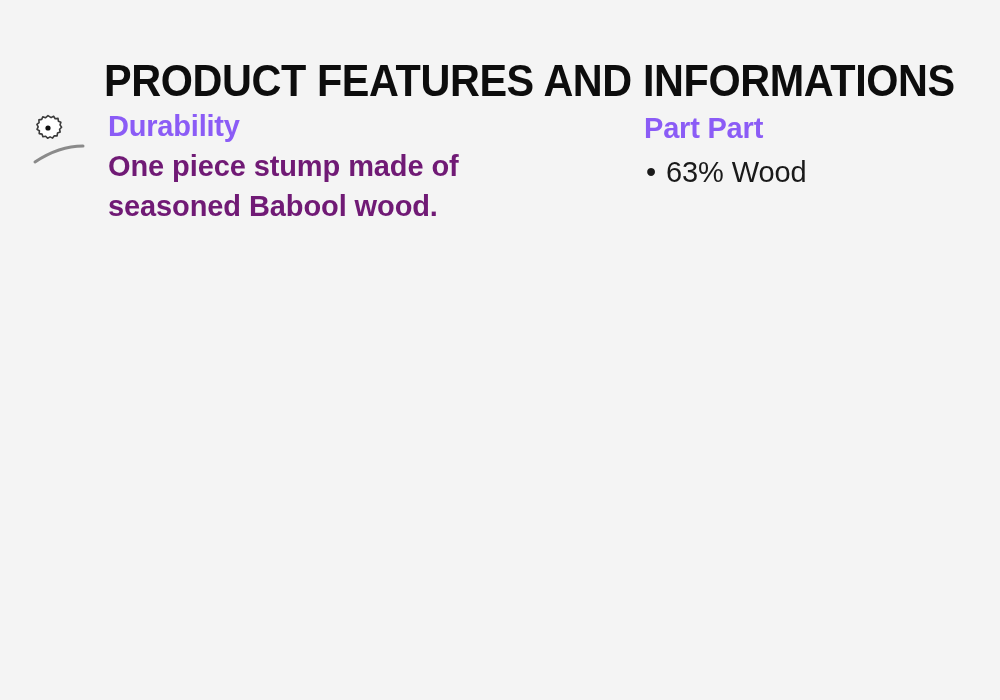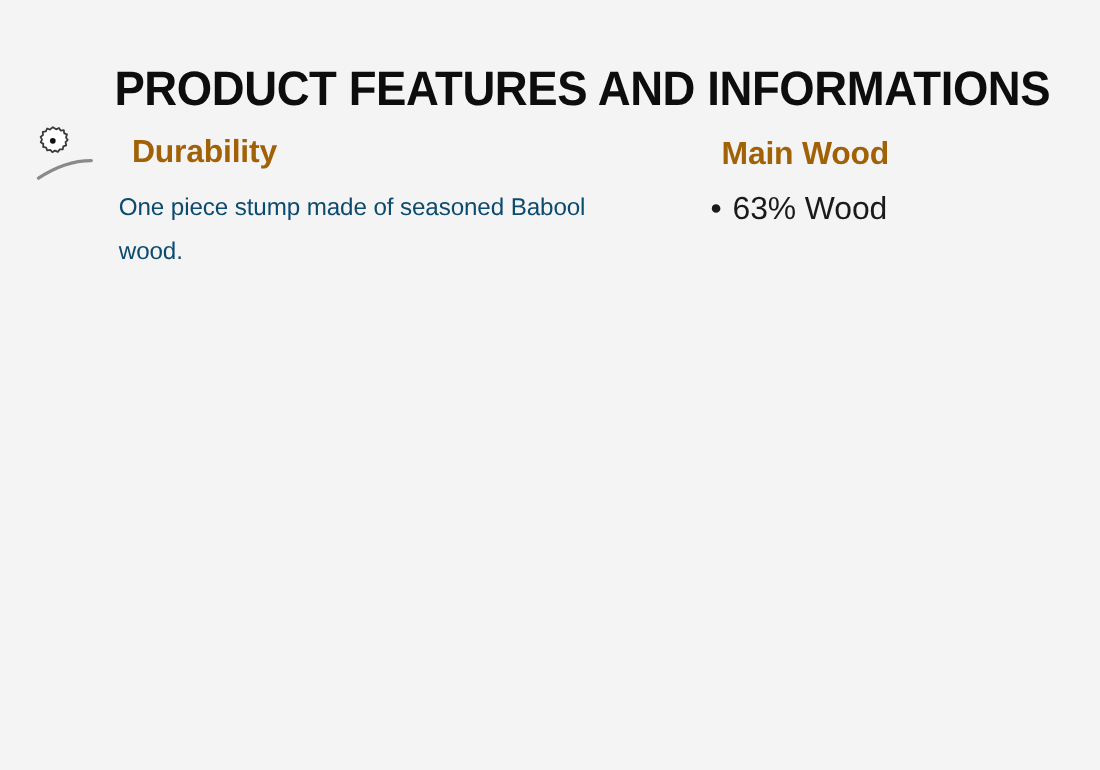--- a/index.html
+++ b/index.html
@@ -68,31 +68,31 @@
     top: 110px;
     width: 330px;
   }
 
   .block-heading {
     font-family: "Liberation Sans", sans-serif;
     font-weight: 700;
     font-size: 29px;
     line-height: 36px;
     letter-spacing: -0.2px;
-    color: #a16207;
-    margin: 12px;
+    color: #8b5cf6;
+    margin: 0;
   }
 
   .block-body {
     font-family: "Liberation Sans", sans-serif;
-    font-weight: 400;
-    font-size: 22px;
+    font-weight: 700;
+    font-size: 29px;
     line-height: 40px;
     letter-spacing: -0.1px;
-    color: #0c4a6e;
+    color: #701a75;
     margin: 2px 0 0 0;
   }
 
   .bullet-list {
     list-style: none;
     margin: 6px 0 0 0;
     padding: 0 0 0 22px;
   }
   .bullet-list li {
     position: relative;
@@ -136,21 +136,21 @@
       </g>
     </svg>
   </div>
 
   <div class="col-left">
     <div class="block-heading">Durability</div>
     <div class="block-body">One piece stump made of seasoned Babool wood.</div>
   </div>
 
   <div class="col-right">
-    <div class="block-heading">Main Wood</div>
+    <div class="block-heading">Part Part</div>
     <ul class="bullet-list">
       <li>
         <span class="bullet-dot">•</span>
         <span>63% Wood</span>
       </li>
     </ul>
   </div>
 
 </div>
 

